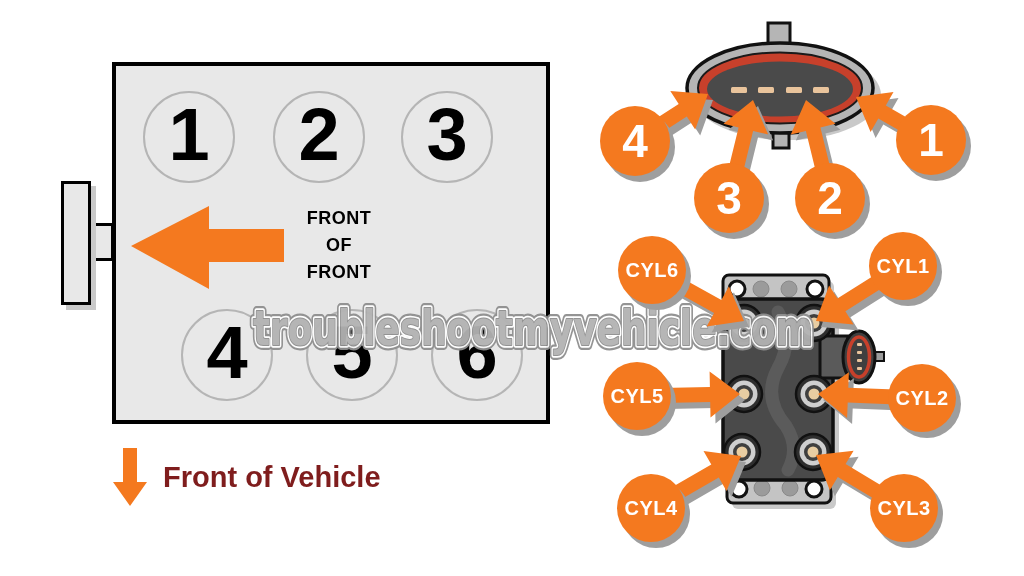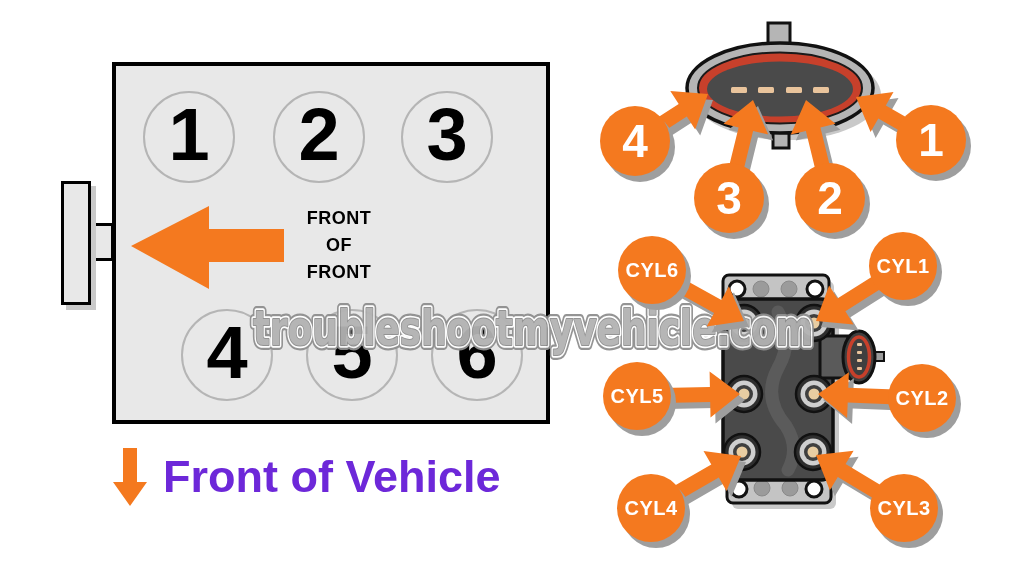--- a/index.html
+++ b/index.html
@@ -21,21 +21,21 @@
   .engine-box{position:absolute;left:112px;top:62px;width:438px;height:362px;
     background:var(--panel);border:4px solid #000;box-sizing:border-box;}
   .cyl-circle{position:absolute;width:92px;height:92px;border-radius:50%;
     border:2.5px solid var(--circle-stroke);box-sizing:border-box;
     display:flex;align-items:center;justify-content:center;}
   .cyl-num{font-size:74px;font-weight:bold;color:#000;line-height:1;transform:translateY(-2px);}
   .foe-arrow{position:absolute;left:0;top:0;}
   .foe-text{position:absolute;left:143px;top:139px;width:160px;text-align:center;
     font-size:18px;line-height:27px;font-weight:bold;color:#000;letter-spacing:0.5px;}
   .fov-arrow{position:absolute;left:110px;top:448px;}
-  .fov-label{position:absolute;left:163px;top:452px;font-size:45px;font-weight:bold;color:#6d28d9;line-height:50px;}
+  .fov-label{position:absolute;left:163px;top:452px;font-size:29px;font-weight:bold;color:#7f1d1d;line-height:50px;}
 
   
   .gfx{position:absolute;left:0;top:0;z-index:1;}
   .pin{fill:var(--tan);}
   .bolt-w{fill:#fff;stroke:#111;stroke-width:3;}
   .bolt-g{fill:var(--bolt-gray);stroke:#8a8a8a;stroke-width:1;}
 
   
   .wm{position:absolute;left:0;top:0;z-index:2;}
   .wm text{font-family:"DejaVu Sans",sans-serif;font-weight:bold;font-size:48px;}

